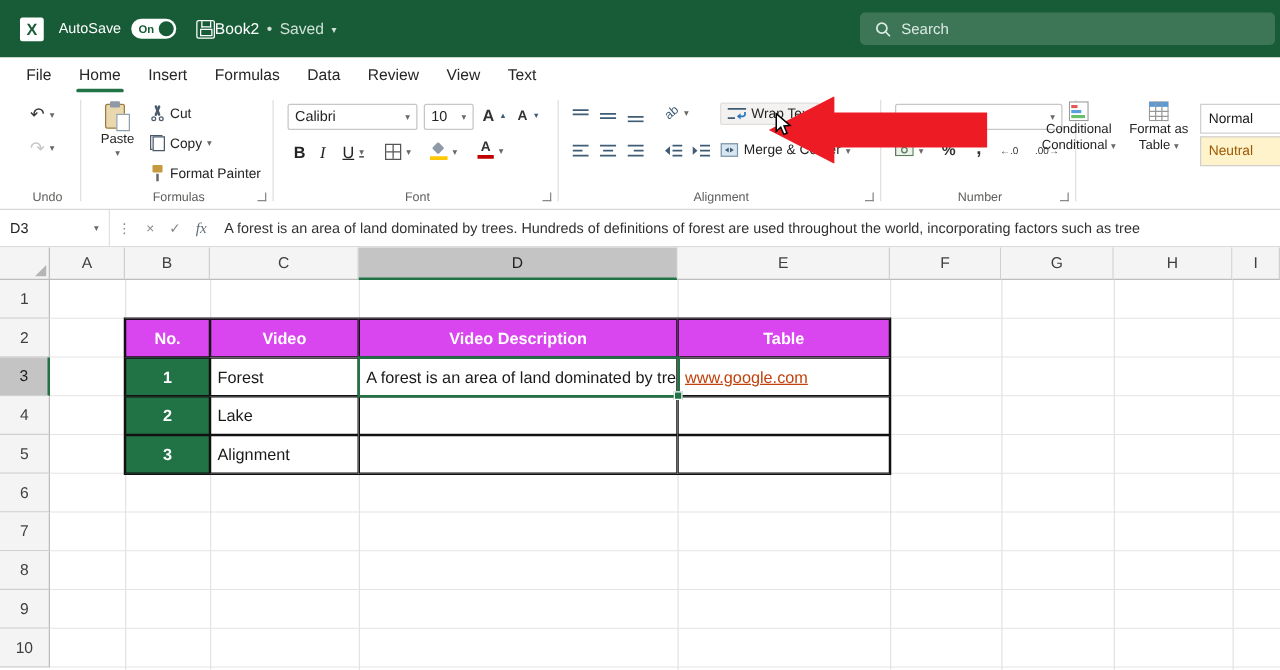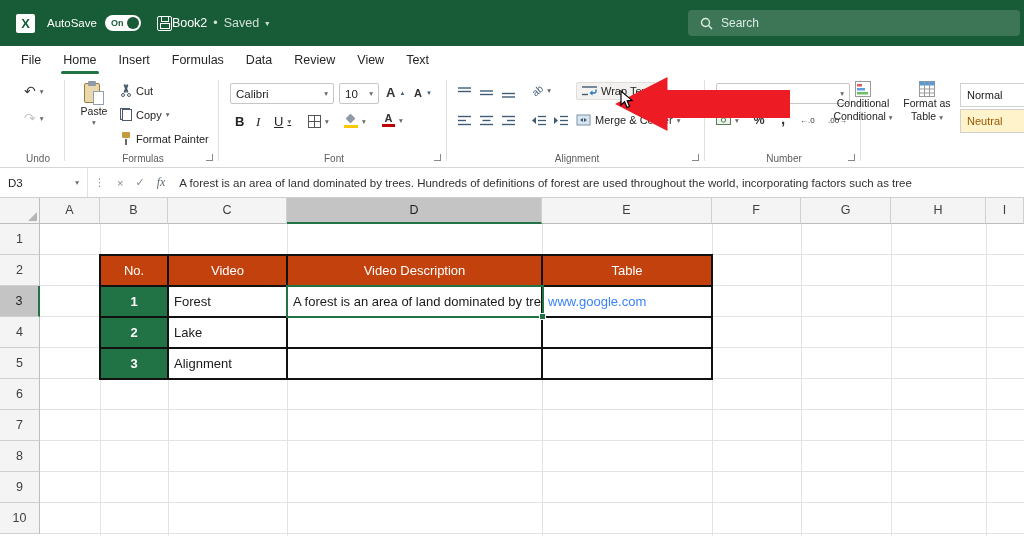--- a/index.html
+++ b/index.html
@@ -83,24 +83,24 @@
   .colhdr{position:absolute;top:0;height:26px;background:#f4f4f4;border-right:1px solid #d0d0d0;border-bottom:1px solid #bdbdbd;text-align:center;line-height:25px;font-size:12.5px;color:#3f3f3f}
   .colhdr.sel{background:#c4c4c4;border-bottom:2px solid #217346;color:#1f1f1f}
   .rowhdr{position:absolute;left:0;width:40px;height:31px;background:#f4f4f4;border-right:1px solid #bdbdbd;border-bottom:1px solid #d0d0d0;text-align:center;line-height:30px;font-size:12.5px;color:#3f3f3f}
   .rowhdr.sel{background:#c4c4c4;border-right:2px solid #217346;color:#1f1f1f}
   .gridlines{position:absolute;left:40px;top:26px;right:0;bottom:0;background-image:linear-gradient(to bottom,transparent,transparent 30px,#e3e3e3 30px,#e3e3e3 31px);background-size:100% 31px}
   .vline{position:absolute;top:26px;bottom:0;width:1px;background:#e3e3e3}
 
   
   .xtable{position:absolute;left:99px;top:56px;border:1px solid #111;display:grid;grid-template-columns:68px 119px 255px 170px;grid-auto-rows:31px;z-index:5;background:#fff}
   .cell{border:1px solid #111;font-size:13px;display:flex;align-items:center;overflow:hidden;white-space:nowrap;background:#fff;color:#1a1a1a}
-  .cell.hdr{background:#c2410c;color:#fff;font-weight:normal;justify-content:center}
+  .cell.hdr{background:#d946ef;color:#fff;font-weight:bold;justify-content:center}
   .cell.no{background:#217346;color:#fff;font-weight:bold;justify-content:center}
   .cell.pad{padding:0 5px}
-  .cell.link span{color:#3b82f6;}
+  .cell.link span{color:#c2410c;text-decoration:underline}
   .selbox{position:absolute;left:286px;top:87px;width:258px;height:33px;border:2px solid #217346;z-index:6;pointer-events:none}
   .selbox::after{content:"";position:absolute;right:-4px;bottom:-4px;width:5px;height:5px;background:#217346;border:1px solid #fff}
 
   
   .red-arrow{position:absolute;left:615px;top:77px;width:175px;height:54px;background:#ED1C24;z-index:40;
     clip-path:polygon(0% 50%,30% 0%,30% 24%,100% 24%,100% 76%,30% 76%,30% 100%)}
   .cursor{position:absolute;left:620px;top:90px;z-index:45}
 </style>
 </head>
 <body>

